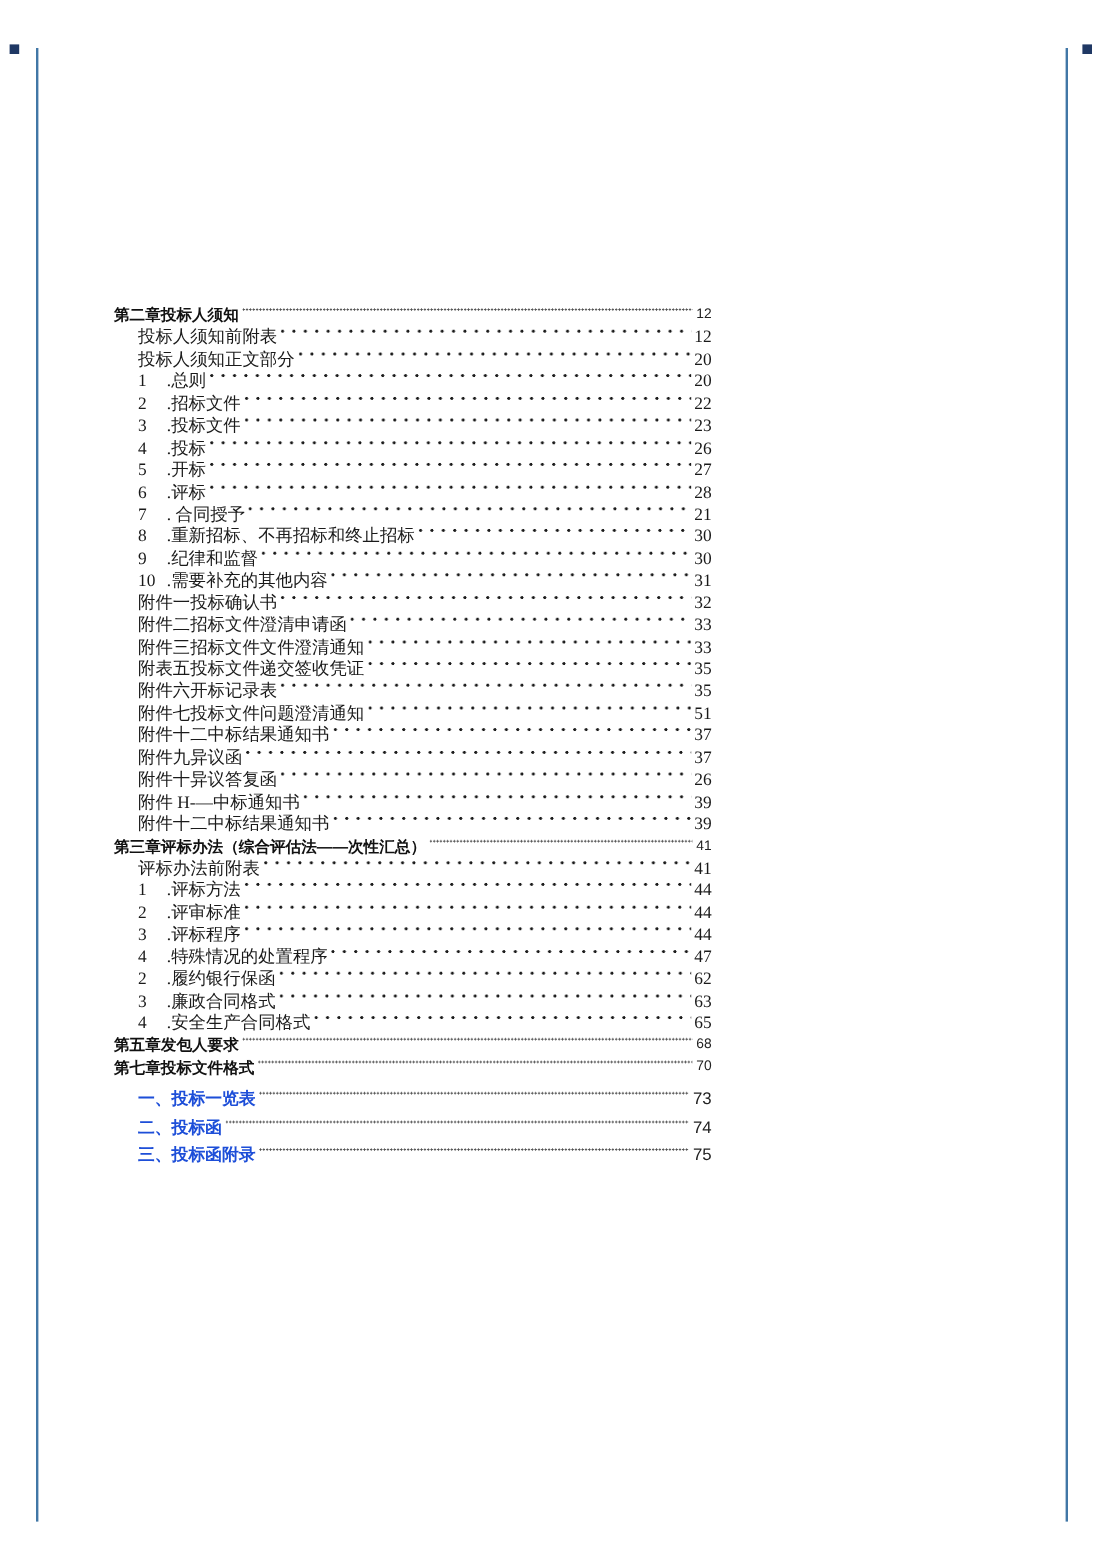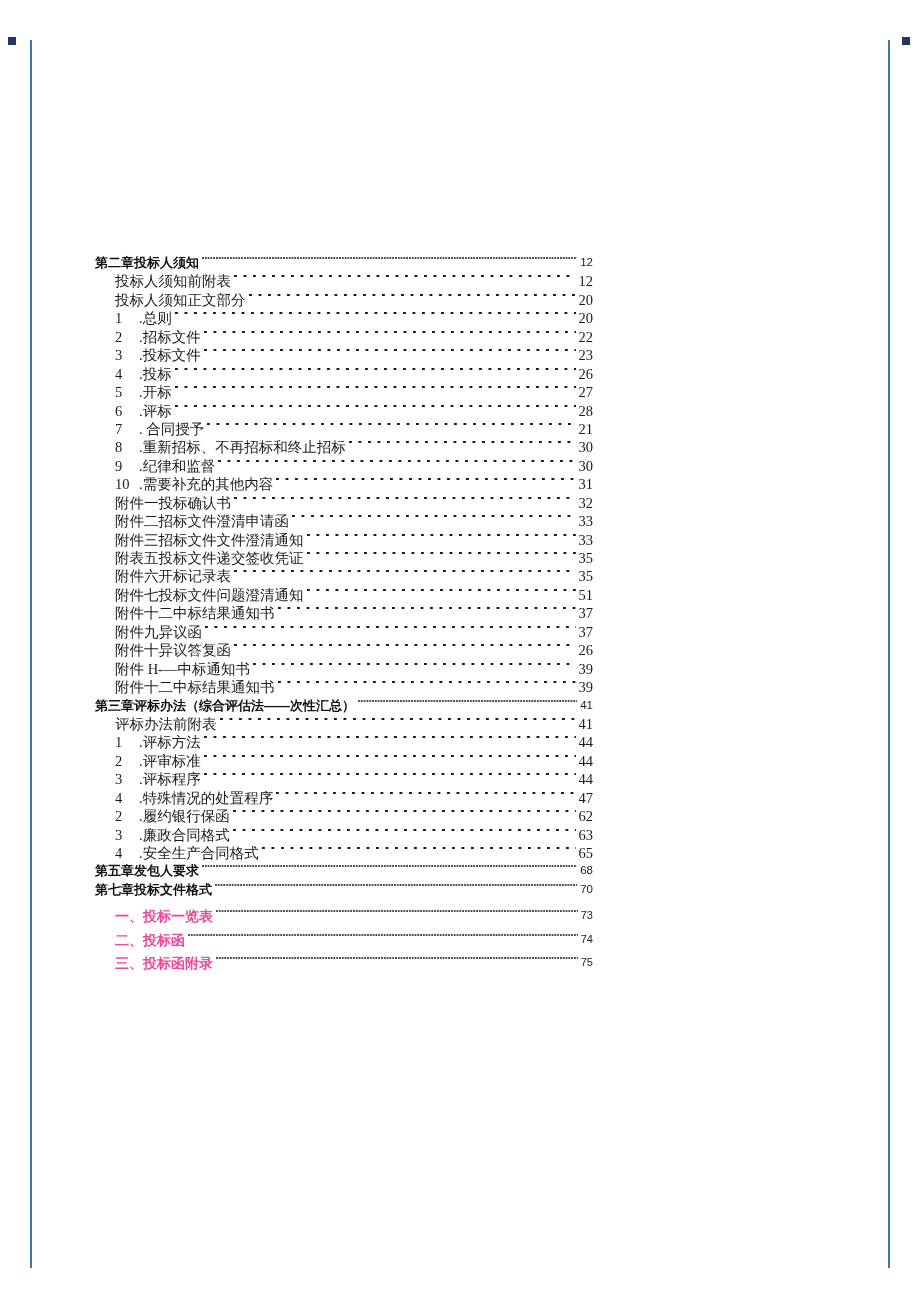--- a/index.html
+++ b/index.html
@@ -47,25 +47,25 @@
   }
   .row.item .leader,.row.numbered .leader{
     background-image:radial-gradient(circle at 1.5px 2px,#1a1a1a 1.15px,transparent 1.45px);
     background-size:9.5px 4px;margin-bottom:3px;
   }
 
   .row.format{height:23.5px;padding-left:20px;}
   .row.format.first-format{margin-top:8px;}
   .row.format .t{
     font-family:Liberation Serif, serif;
-    font-weight:bold;font-size:14px;line-height:15px;color:#ec4899;margin-bottom:2px;
+    font-weight:bold;font-size:14px;line-height:15px;color:#1d4ed8;margin-bottom:2px;
   }
   .row.format .pg{
     font-family:"Liberation Sans","DejaVu Sans",sans-serif;
-    font-size:11px;line-height:12px;color:#222;margin-bottom:2px;
+    font-size:14px;line-height:12px;color:#222;margin-bottom:2px;
   }
 </style>
 </head>
 <body>
 
 <div id="border-left" class="vline" style="background: rgb(65, 119, 166);"></div>
 <div id="border-right" class="vline" style="background: rgb(65, 119, 166);"></div>
 <div id="corner-left" class="corner" style="background: rgb(31, 56, 100);"></div>
 <div id="corner-right" class="corner" style="background: rgb(31, 56, 100);"></div>
 

